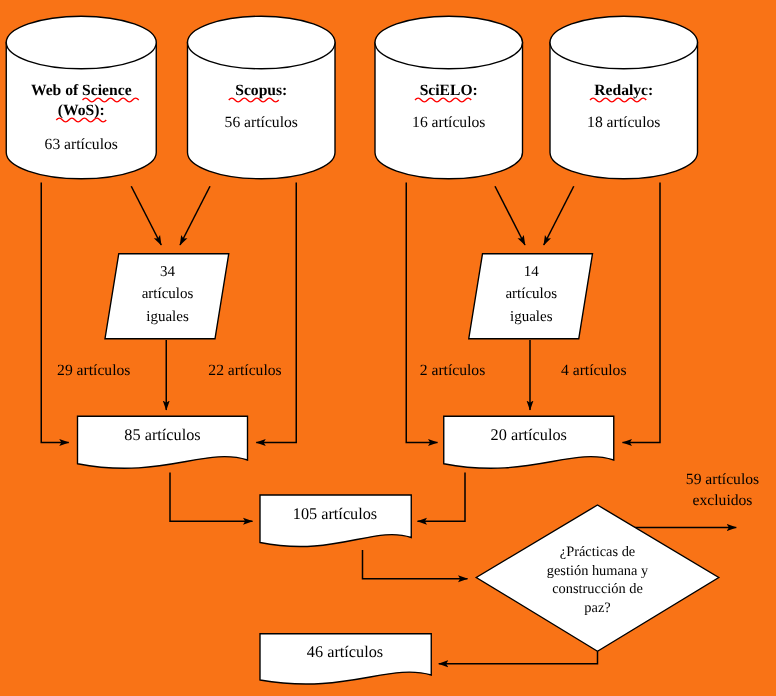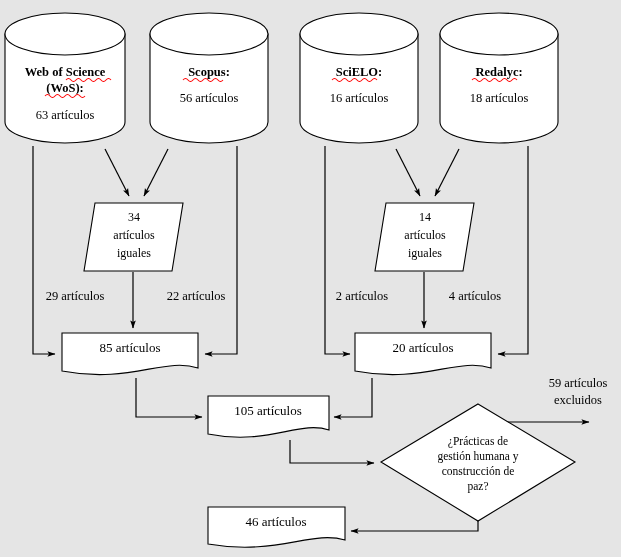--- a/index.html
+++ b/index.html
@@ -7,21 +7,21 @@
     padding: 0;
     background: #ffffff;
   }
   body {
     font-family: "Liberation Serif", "DejaVu Serif", serif;
   }
   #canvas-wrap {
     position: relative;
     width: 621px;
     height: 557px;
-    background: #e5e5e5;
+    background: #f97316;
     overflow: hidden;
   }
   svg#flow {
     display: block;
     width: 621px;
     height: 557px;
   }
   .shape-stroke {
     fill: #ffffff;
     stroke: #000000;

